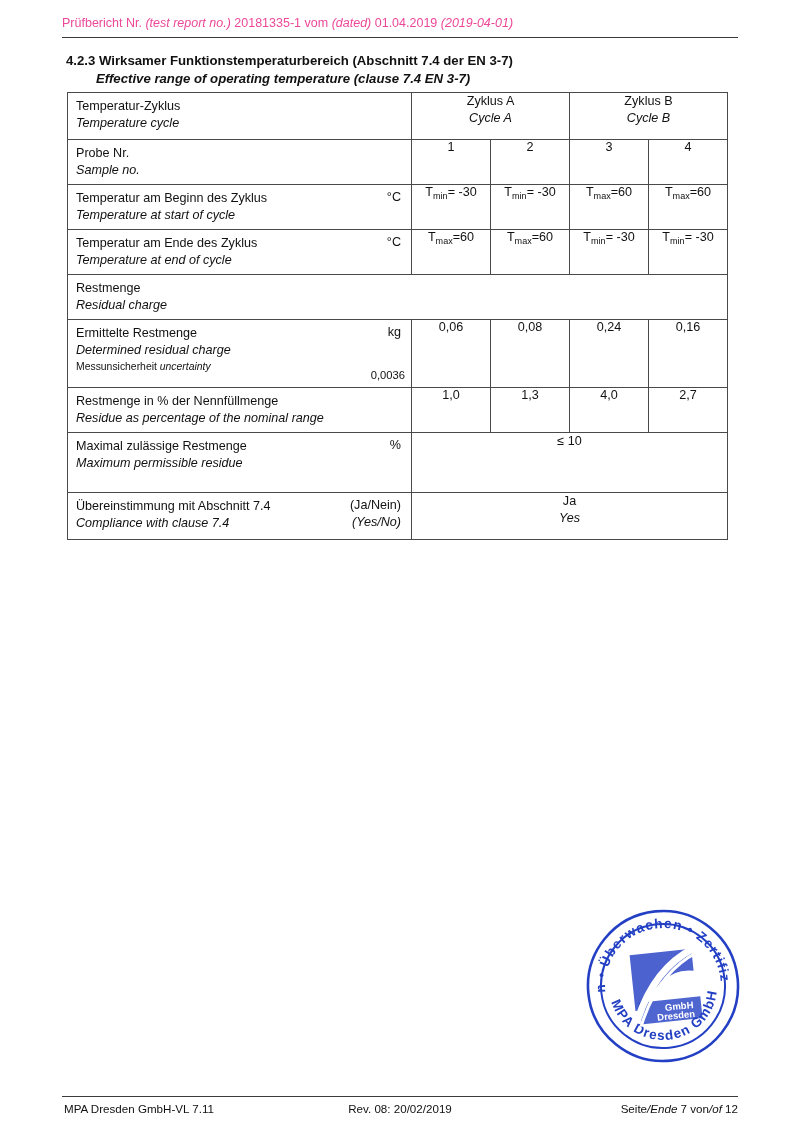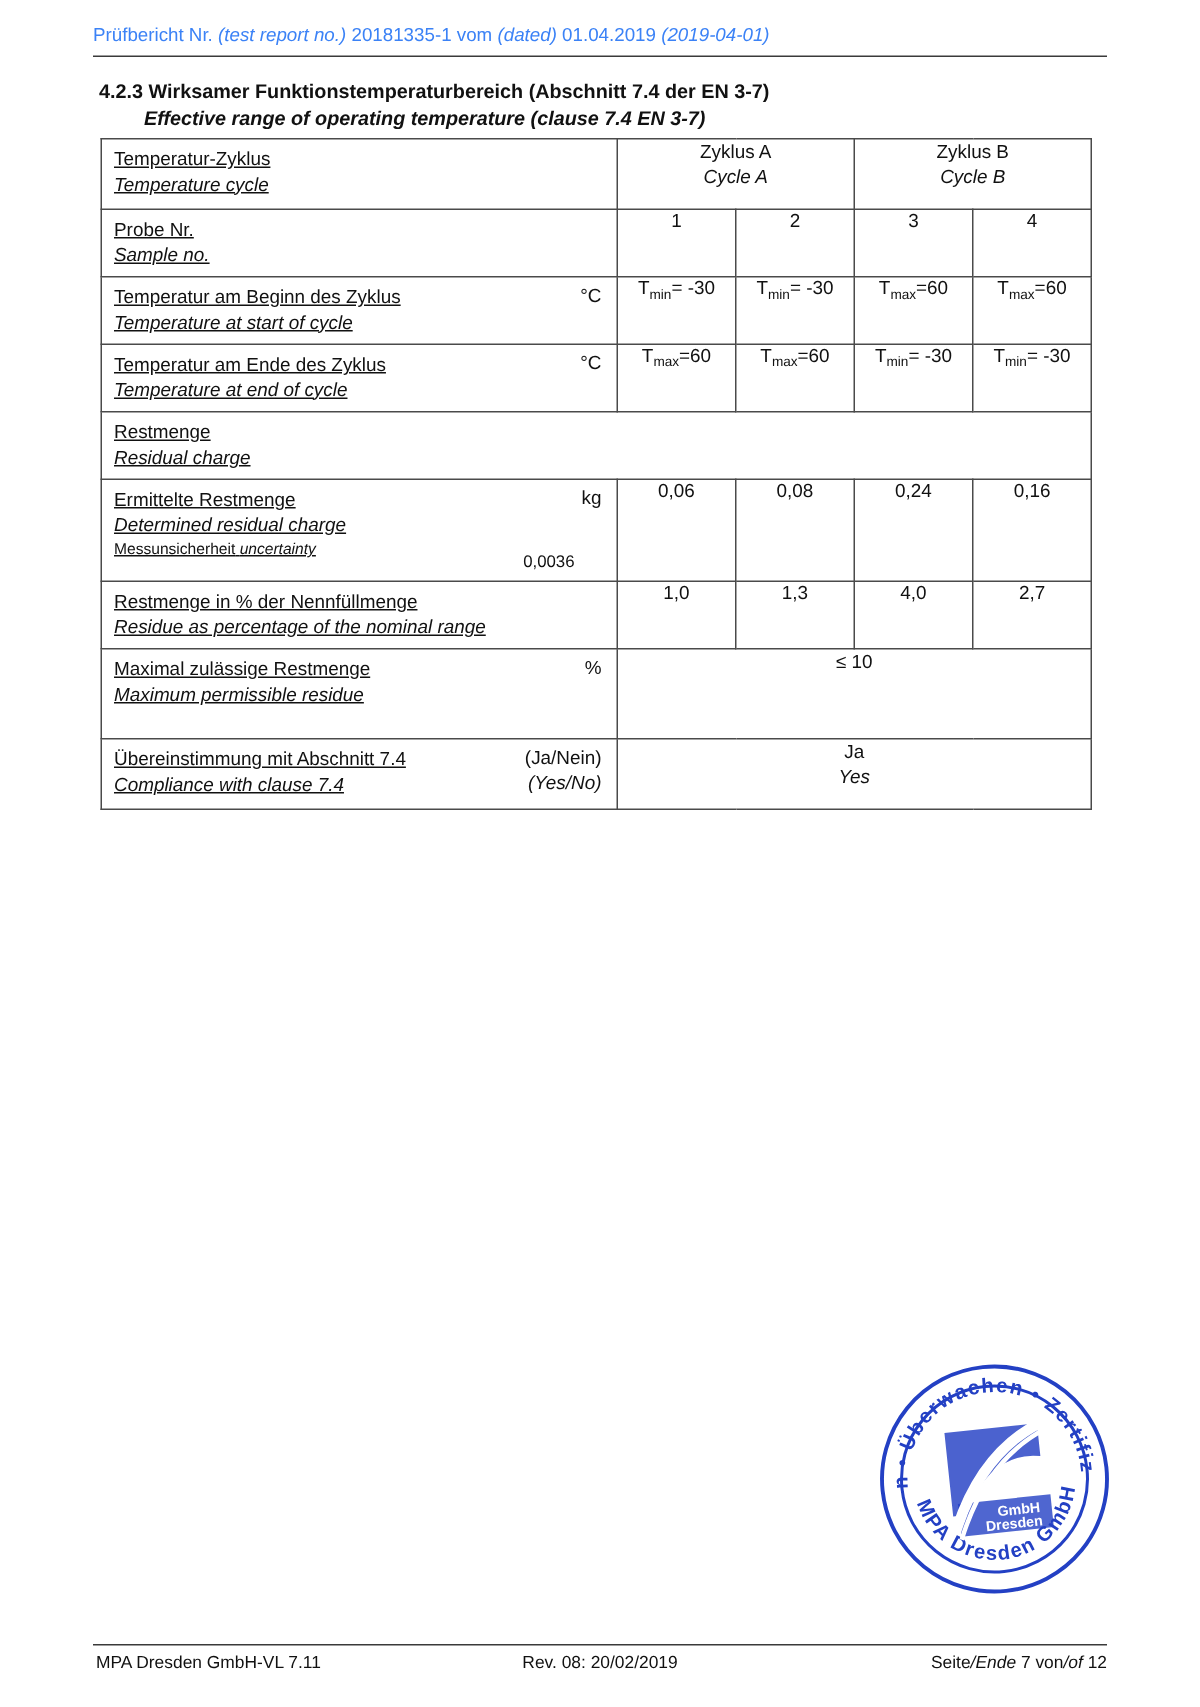--- a/index.html
+++ b/index.html
@@ -20,21 +20,21 @@
   .page-header {
     position: absolute;
     left: 62px;
     top: 16px;
     width: 676px;
   }
   .header-line {
     font-size: 12.5px;
     line-height: 15px;
     white-space: nowrap;
-    color: #3b82f6;
+    color: #ec4899;
   }
   .header-rule {
     position: absolute;
     left: 62px;
     top: 37px;
     width: 676px;
     height: 0;
     border-top: 1.4px solid #3a3a3a;
   }
 
@@ -73,21 +73,20 @@
     font-size: 12.6px;
   }
   .data-table td {
     border: 1.1px solid #4a4a4a;
     padding: 0;
     vertical-align: top;
   }
   .cellpad {
     padding: 5px 7px 6px 8px;
     position: relative;
-    text-decoration: underline;
   }
   .lbl-de {
     line-height: 16.5px;
     white-space: nowrap;
   }
   .lbl-en {
     font-style: italic;
     line-height: 16.5px;
     white-space: nowrap;
   }
@@ -98,21 +97,21 @@
     margin-top: 1px;
   }
   .unit {
     position: absolute;
     right: 10px;
     top: 5px;
     font-size: 12.6px;
   }
   .unit-small {
     position: absolute;
-    right: 28px;
+    right: 6px;
     bottom: 6px;
     font-size: 11.2px;
   }
   .ctr {
     text-align: center;
     padding: 5px 4px 6px 4px;
     line-height: 16.5px;
   }
   .ctr .ln2 { font-style: italic; }
   .val {

